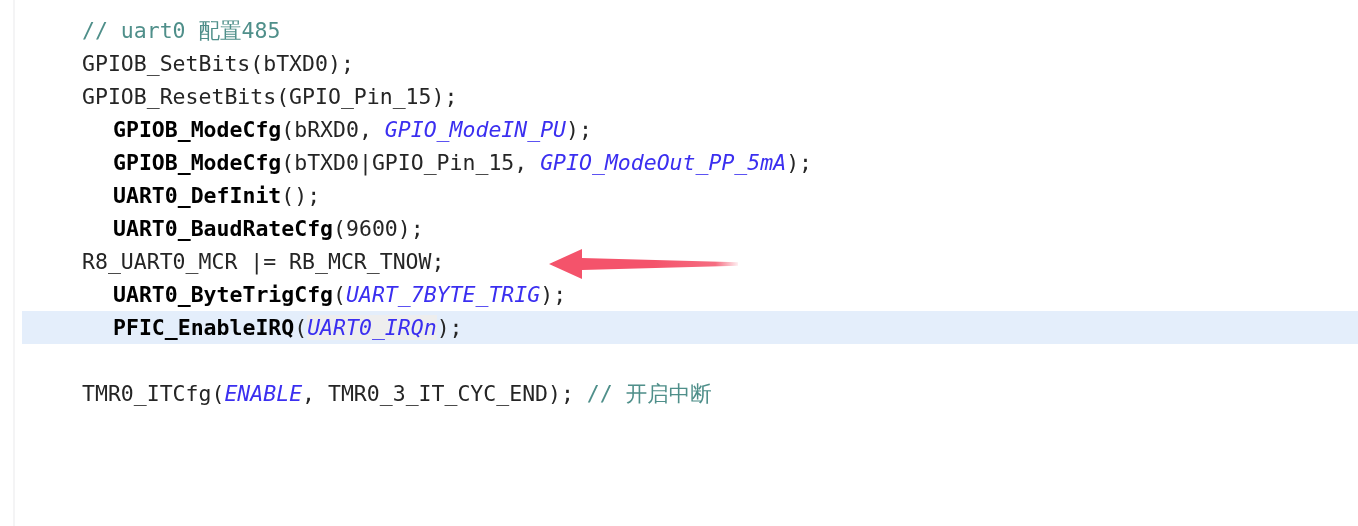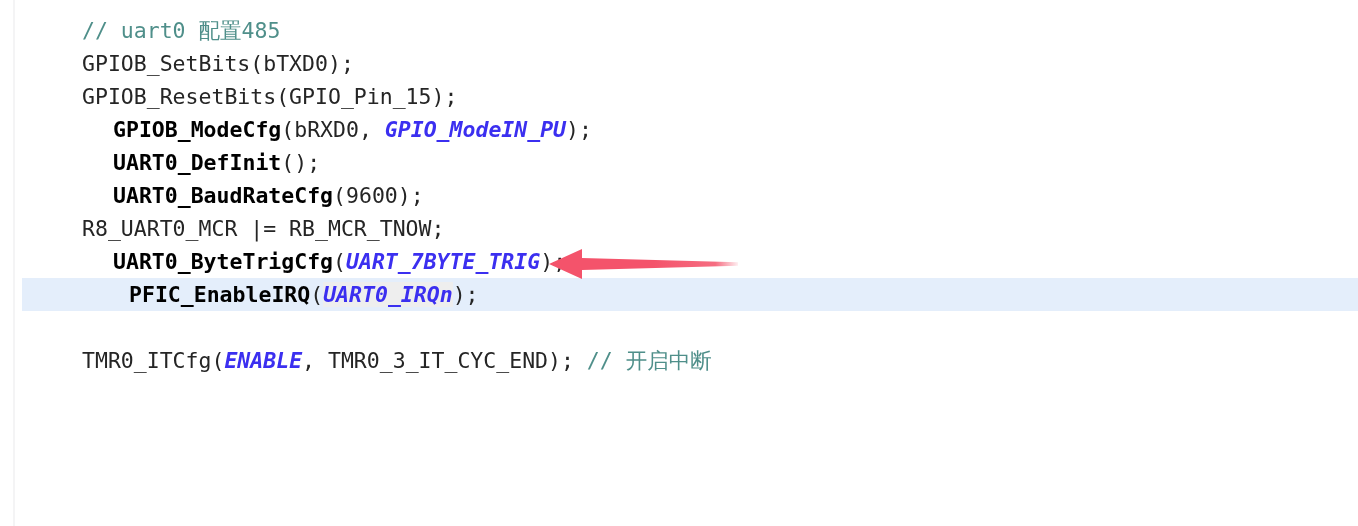--- a/index.html
+++ b/index.html
@@ -49,30 +49,30 @@
   }
 
   .code-line .indent {
     display: inline-block;
     width: 82px;
   }
 
   .code-line.highlighted {
     background: #e4eefb;
     margin-left: 22px;
-    padding-left: 16px;
+    padding-left: 0;
   }
   .code-line.highlighted .indent {
     width: 60px;
   }
 
   
   .tok-plain    { color: #252525; font-weight: 400; margin-top: 35px; }
   .tok-fn       { color: #000000; font-weight: 700; margin-left: 31px; }
-  .tok-macro    { color: #3b2ff0; font-style: italic; font-weight: 700; }
+  .tok-macro    { color: #3b2ff0; font-style: italic; font-weight: 400; }
   .tok-comment  { color: #4f8f8a; font-weight: 400; }
   .tok-sel      { background: #eeeeee; }
 
   
   #annotation-arrow {
     position: absolute;
     left: 548px;
     top: 246px;
     width: 190px;
     height: 36px;
@@ -84,20 +84,21 @@
 
 <div id="code-view">
 
   <div id="gutter-rule"></div>
 
   <div id="code-lines">
       <div class="code-line"><span class="indent"></span><span class="tok-comment">// uart0 配置485</span></div>
       <div class="code-line"><span class="indent"></span><span class="tok-plain">GPIOB_SetBits</span><span class="tok-plain">(bTXD0);</span></div>
       <div class="code-line"><span class="indent"></span><span class="tok-plain">GPIOB_ResetBits</span><span class="tok-plain">(GPIO_Pin_15);</span></div>
       <div class="code-line"><span class="indent"></span><span class="tok-fn">GPIOB_ModeCfg</span><span class="tok-plain">(bRXD0, </span><span class="tok-macro">GPIO_ModeIN_PU</span><span class="tok-plain">);</span></div>
+      <div class="code-line"><span class="indent"></span><span class="tok-fn">GPIOB_ModeCfg</span><span class="tok-plain">(bTXD0|GPIO_Pin_15, </span><span class="tok-macro">GPIO_ModeOut_PP_5mA</span><span class="tok-plain">);</span></div>
       <div class="code-line"><span class="indent"></span><span class="tok-fn">UART0_DefInit</span><span class="tok-plain">();</span></div>
       <div class="code-line"><span class="indent"></span><span class="tok-fn">UART0_BaudRateCfg</span><span class="tok-plain">(9600);</span></div>
       <div class="code-line"><span class="indent"></span><span class="tok-plain">R8_UART0_MCR |= RB_MCR_TNOW;</span></div>
       <div class="code-line"><span class="indent"></span><span class="tok-fn">UART0_ByteTrigCfg</span><span class="tok-plain">(</span><span class="tok-macro">UART_7BYTE_TRIG</span><span class="tok-plain">);</span></div>
       <div class="code-line highlighted"><span class="indent"></span><span class="tok-fn">PFIC_EnableIRQ</span><span class="tok-plain">(</span><span class="tok-macro tok-sel">UART0_IRQn</span><span class="tok-plain">);</span></div>
       <div class="code-line"><span class="indent"></span></div>
       <div class="code-line"><span class="indent"></span><span class="tok-plain">TMR0_ITCfg</span><span class="tok-plain">(</span><span class="tok-macro">ENABLE</span><span class="tok-plain">, TMR0_3_IT_CYC_END); </span><span class="tok-comment">// 开启中断</span></div>
     </div>
 
   <svg id="annotation-arrow" viewBox="0 0 190 36" xmlns="http://www.w3.org/2000/svg">

